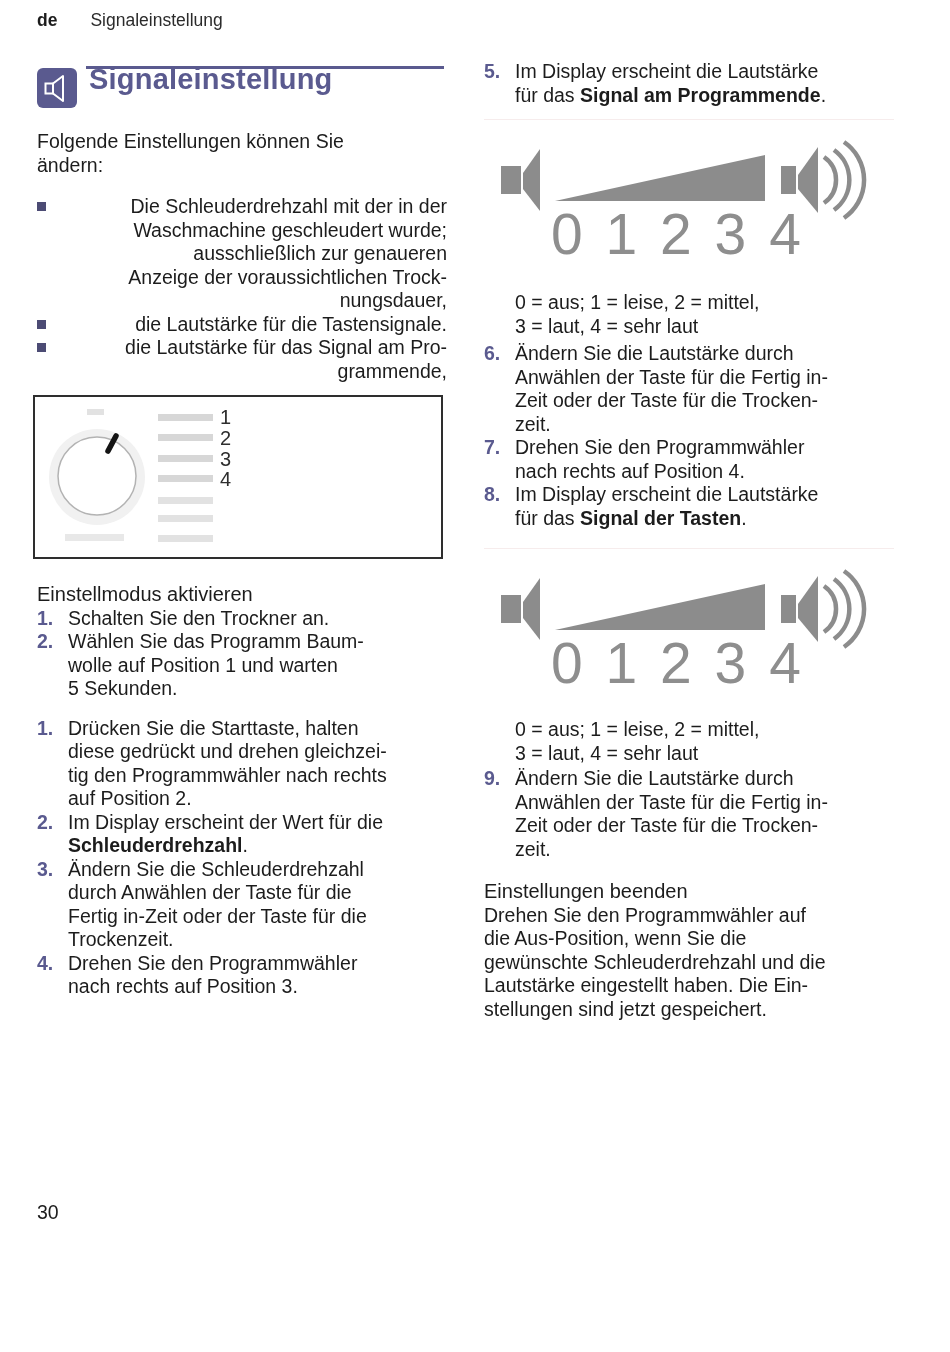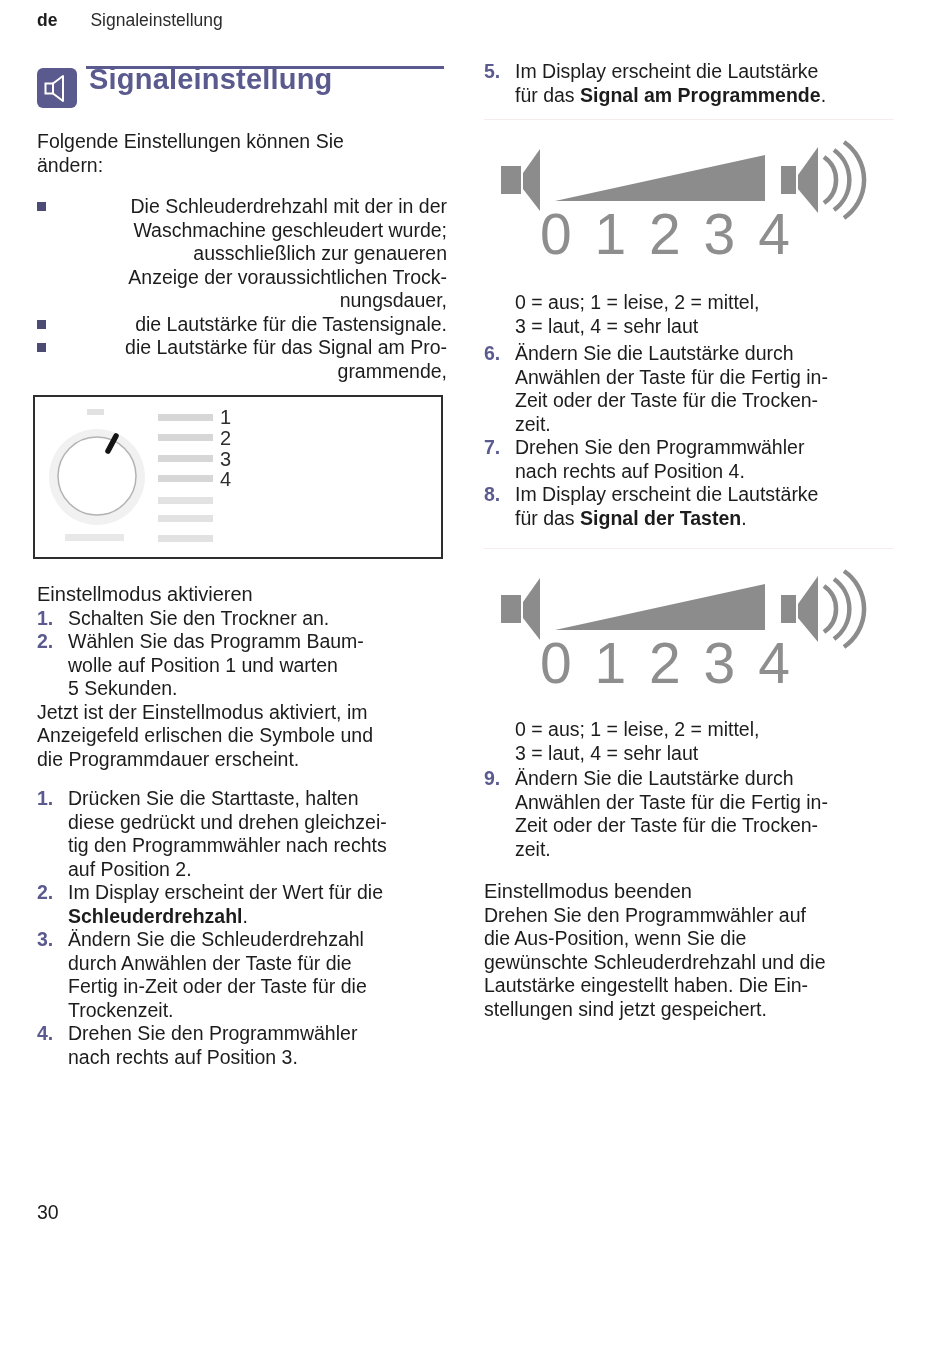--- a/index.html
+++ b/index.html
@@ -61,21 +61,21 @@
   .step-num { width: 31px; flex: none; font-weight: bold; color: #5a5a8f; }
   .step-text { flex: 1; }
   .subhead { font-weight: normal; font-size: 20px; }
   .head-activate { margin-top: 24px; }
   .steps-left-b { margin-top: 16px; }
 
   
   .vol-fig { position: relative; height: 150px; border-top: 1px solid #f6ecec; }
   .vol-fig svg { position: absolute; left: 0; top: 3px; }
   .vol-scale {
-    position: absolute; left: 56px; top: 86px;
+    position: absolute; left: 67px; top: 86px;
     font-size: 57px; line-height: 57px; color: #8e8e8e; word-spacing: 7px;
   }
   .fig-gray { fill: #8c8c8c; }
   .fig-stroke { fill: none; stroke: #8c8c8c; stroke-width: 4.5px; }
   #fig-volume-1 { margin-top: 12px; }
   #fig-volume-2 { margin-top: 18px; }
 
   .legend { padding-left: 31px; }
   .legend-1 { margin-top: 22px; }
   .legend-2 { margin-top: 20px; }
@@ -167,23 +167,20 @@
       <span class="step-text">Schalten Sie den Trockner an.</span>
     </div>
     <div class="step">
       <span class="step-num">2.</span>
       <span class="step-text">Wählen Sie das Programm Baum-
 wolle auf Position 1 und warten
 5 Sekunden.</span>
     </div>
   </div>
 
-  <div class="para">Jetzt ist der Einstellmodus aktiviert, im
-Anzeigefeld erlischen die Symbole und
-die Programmdauer erscheint.</div>
 
   <div class="steps-left-b">
     <div class="step">
       <span class="step-num">1.</span>
       <span class="step-text">Drücken Sie die Starttaste, halten
 diese gedrückt und drehen gleichzei-
 tig den Programmwähler nach rechts
 auf Position 2.</span>
     </div>
     <div class="step">
@@ -277,21 +274,21 @@
 
   <div class="step step-9">
     <span class="step-num">9.</span>
     <span class="step-text">Ändern Sie die Lautstärke durch
 Anwählen der Taste für die Fertig in-
 Zeit oder der Taste für die Trocken-
 zeit.</span>
   </div>
 
 
-  <div class="subhead head-finish">Einstellmodus beenden</div>
+  <div class="subhead head-finish">Einstellungen beenden</div>
   <div class="para">Drehen Sie den Programmwähler auf
 die Aus-Position, wenn Sie die
 gewünschte Schleuderdrehzahl und die
 Lautstärke eingestellt haben. Die Ein-
 stellungen sind jetzt gespeichert.</div>
 
 </div>
 
 <div class="pageno">30</div>
 

